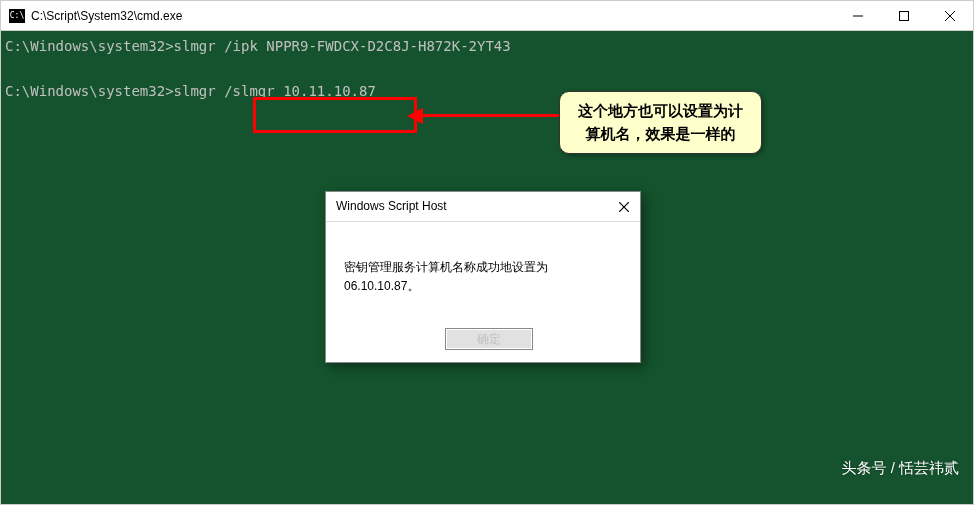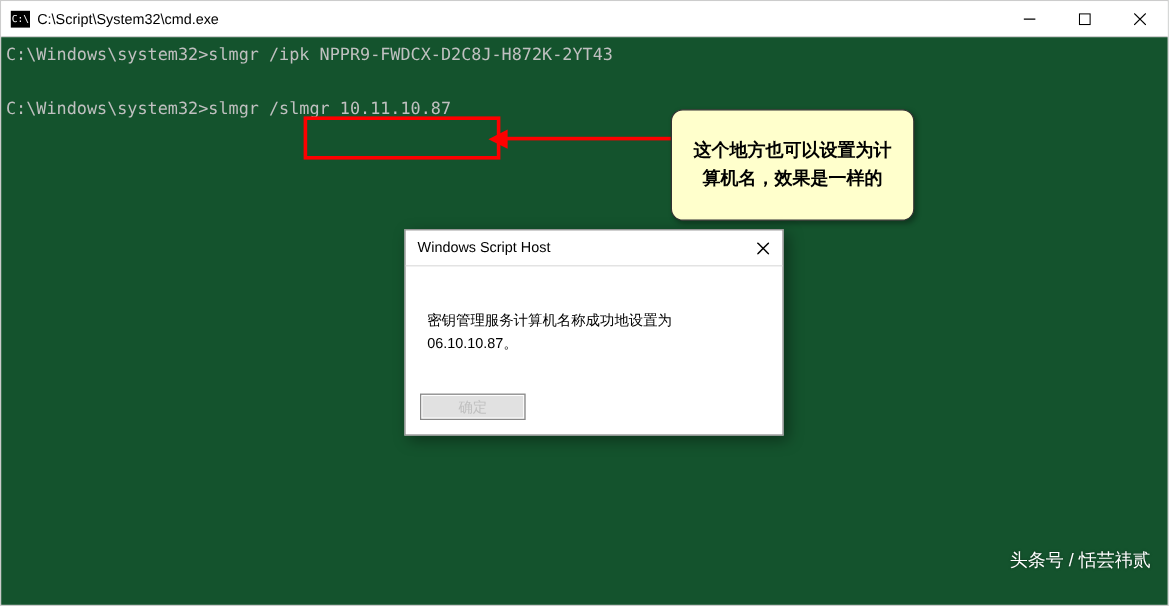--- a/index.html
+++ b/index.html
@@ -15,29 +15,29 @@
 .win-btn { width: 46px; height: 100%; display: flex; align-items: center; justify-content: center; color: #000; font-size: 10px; }
 .win-btn svg { width: 10px; height: 10px; }
 
 .terminal { flex: 1; background: #14532d; color: #c0c0c0; font-family: "NSimSun", Consolas, monospace; font-size: 14px; padding: 4px 4px; position: relative; line-height: 1.6; }
 .terminal-line { white-space: pre; }
 
 .highlight-box { position: absolute; border: 3px solid #ff0000; pointer-events: none; }
 .arrow-line { position: absolute; height: 3px; background: #ff0000; }
 .arrow-head { position: absolute; width: 0; height: 0; border-top: 8px solid transparent; border-bottom: 8px solid transparent; border-right: 16px solid #ff0000; }
 
-.callout { position: absolute; background: #ffffcc; border: 1px solid #333; border-radius: 10px; padding: 23px 18px; font-family: "SimSun", serif; font-size: 15px; font-weight: bold; color: #000; text-align: center; box-shadow: 2px 2px 4px rgba(0,0,0,0.3); line-height: 1.5; }
+.callout { position: absolute; background: #ffffcc; border: 1px solid #333; border-radius: 10px; padding: 8px 18px; font-family: "SimSun", serif; font-size: 15px; font-weight: bold; color: #000; text-align: center; box-shadow: 2px 2px 4px rgba(0,0,0,0.3); line-height: 1.5; }
 
-.dialog { position: absolute; background: #fff; border: 1px solid #888; box-shadow: 4px 4px 12px rgba(0,0,0,0.4); font-family: "Microsoft YaHei", Tahoma, sans-serif; margin-left: 12px; }
+.dialog { position: absolute; background: #fff; border: 1px solid #888; box-shadow: 4px 4px 12px rgba(0,0,0,0.4); font-family: "Microsoft YaHei", Tahoma, sans-serif; }
 .dialog-titlebar { height: 30px; display: flex; align-items: center; padding: 0 2px 0 10px; border-bottom: 1px solid #ddd; }
 .dialog-title { flex: 1; font-size: 12px; color: #000; }
 .dialog-close { width: 28px; height: 28px; display: flex; align-items: center; justify-content: center; }
 .dialog-close svg { width: 10px; height: 10px; }
 .dialog-body { padding: 36px 18px 24px 18px; font-size: 12px; color: #000; }
-.dialog-footer { display: flex; justify-content: flex-start; padding: 8px 0 12px 12px; }
+.dialog-footer { display: flex; justify-content: center; padding: 8px 0 12px 12px; }
 .dialog-btn { min-width: 88px; height: 22px; border: 1px solid #888; background: #e1e1e1; font-size: 12px; display: flex; align-items: center; justify-content: center; box-shadow: inset 0 0 0 1px #fff; }
 
 .watermark { position: absolute; right: 14px; bottom: 24px; font-size: 15px; color: #fff; font-family: "SimSun", sans-serif; text-shadow: 0 0 2px rgba(0,0,0,0.5); }
 </style>
 </head>
 <body>
 
 <div class="window">
 
   <div class="titlebar">

